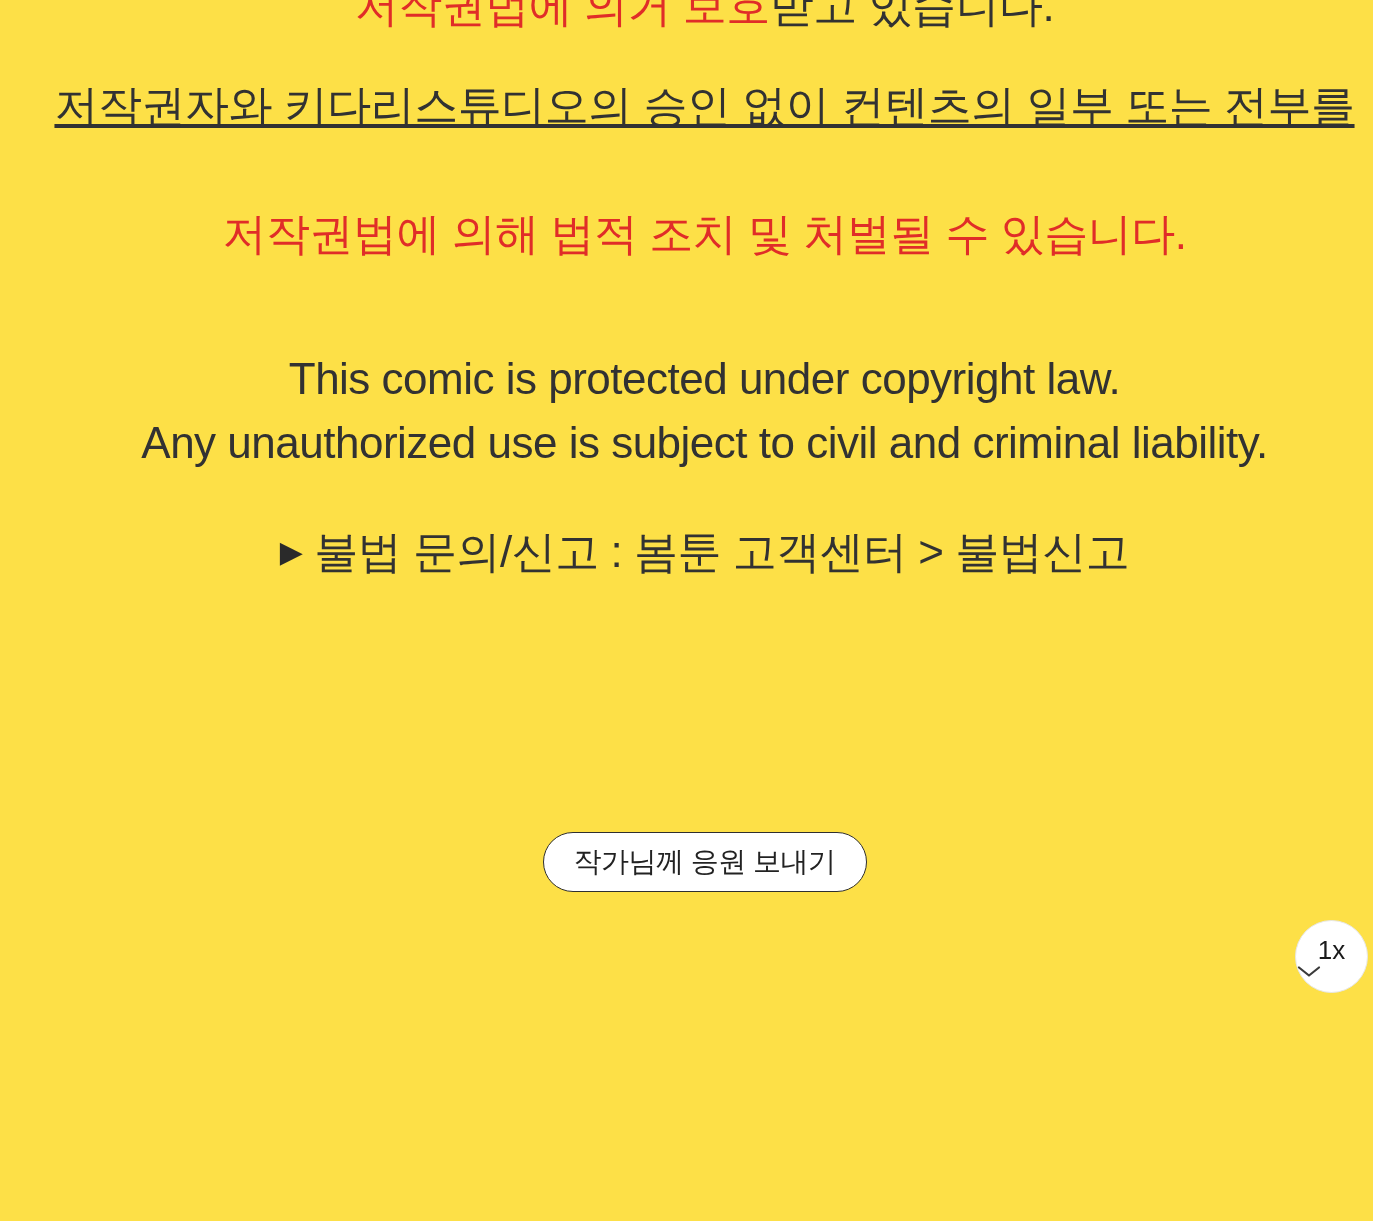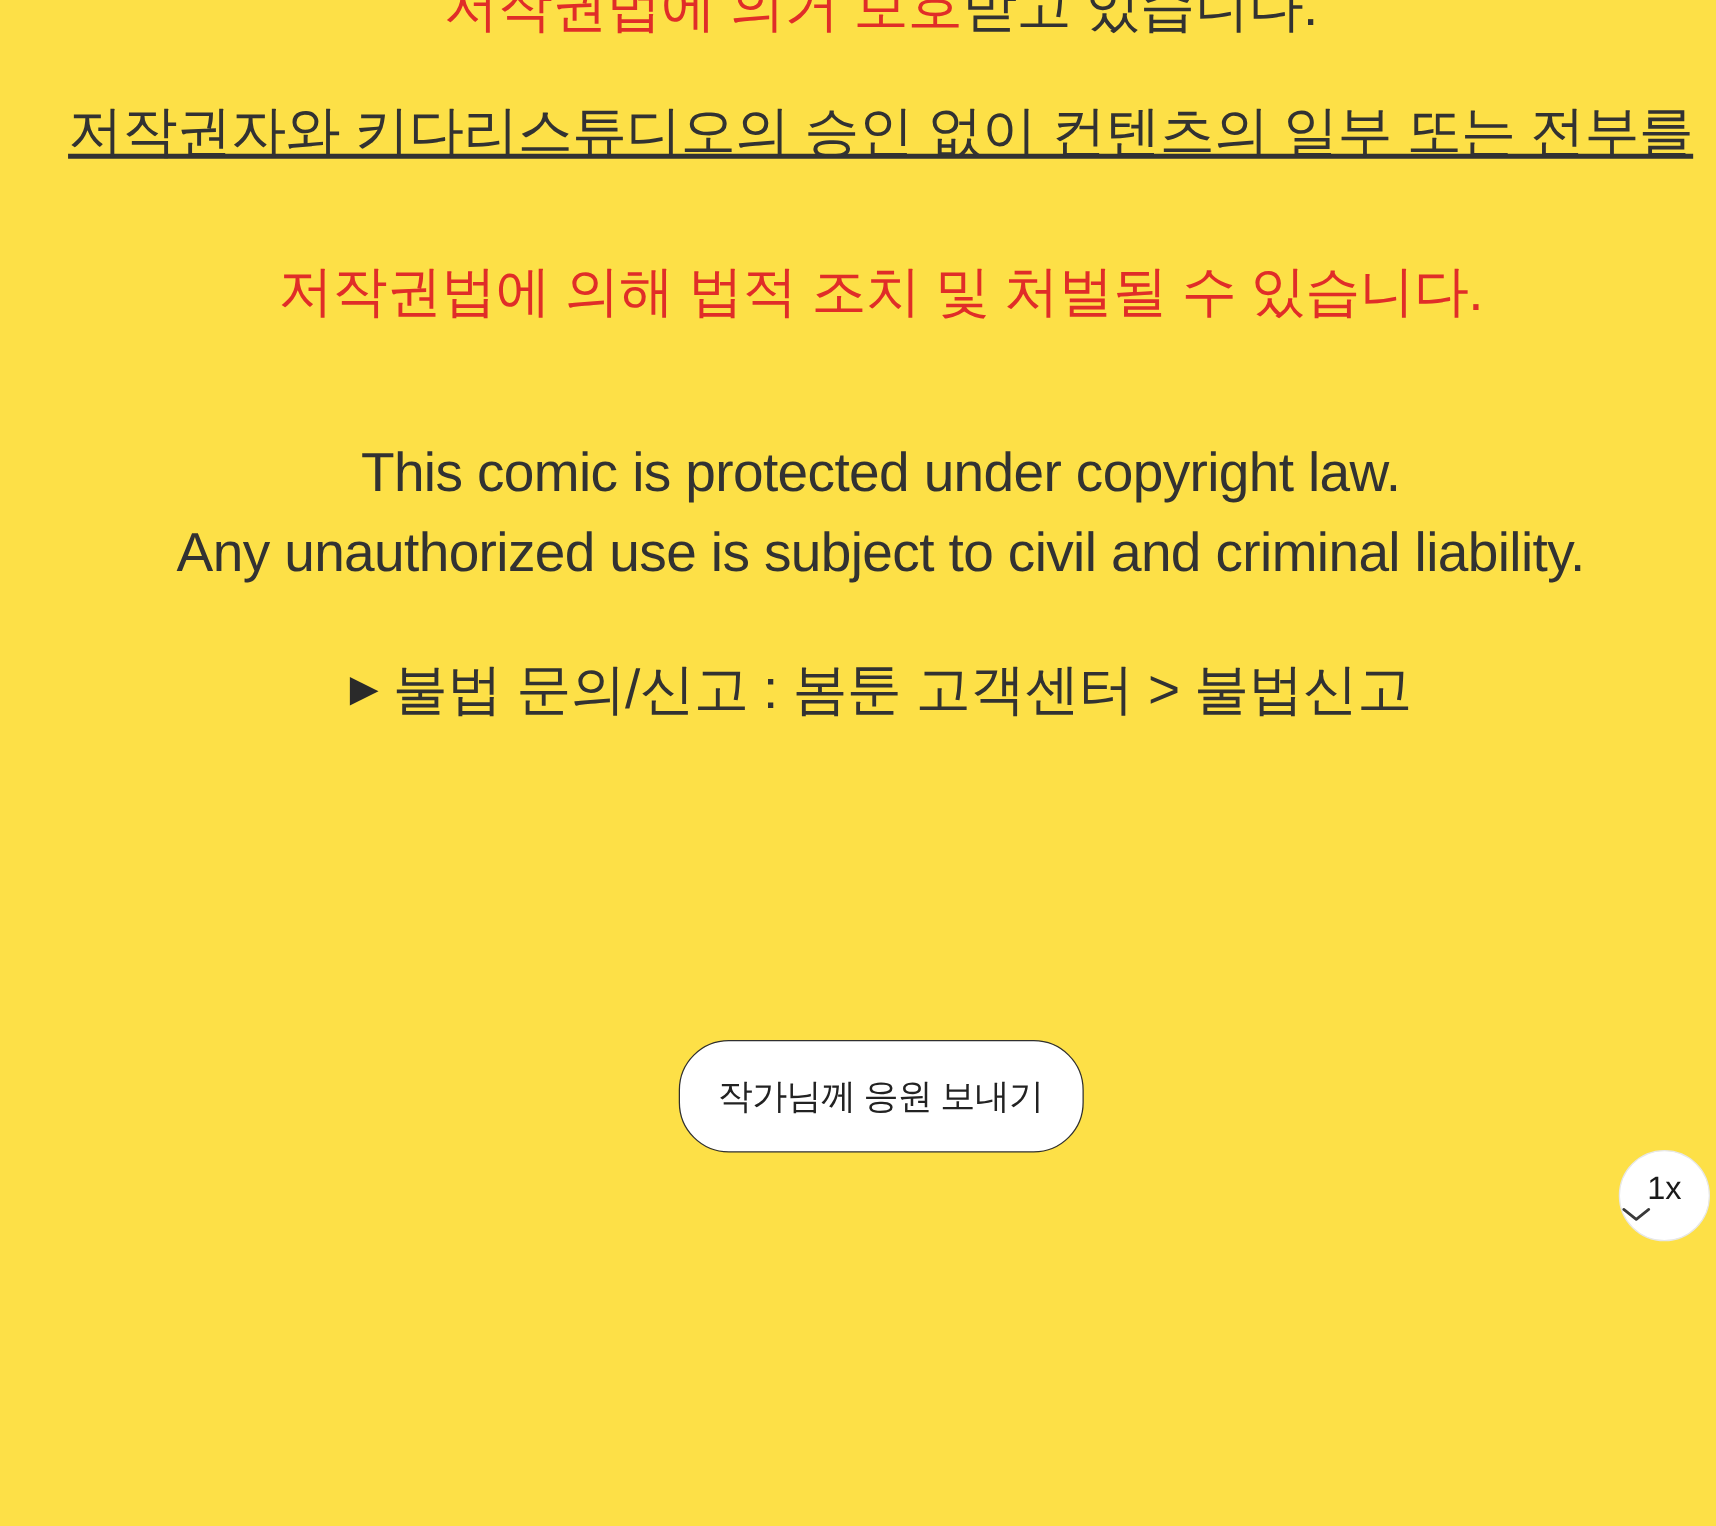--- a/index.html
+++ b/index.html
@@ -36,25 +36,25 @@
     vertical-align: 5px;
     margin-right: 12px;
     color: #2a2a2a;
   }
   #support-btn {
     position: absolute;
     top: 832px;
     left: 50%;
     transform: translateX(-50%);
     width: 324px;
-    height: 90px;
+    height: 60px;
     border: 1.5px solid #2f2f2f;
     border-radius: 40px;
     background: #ffffff;
-    font-family: Liberation Serif, serif;
+    font-family: Liberation Sans, sans-serif;
     font-size: 28px;
     color: #222222;
     letter-spacing: -0.5px;
     cursor: pointer;
     padding: 0;
   }
   #speed-btn {
     position: absolute;
     left: 1295px;
     top: 920px;

